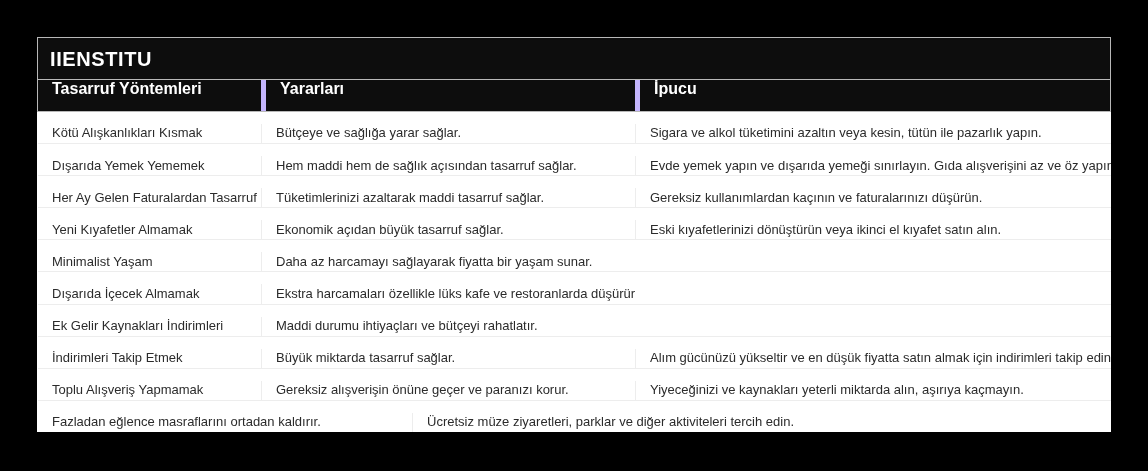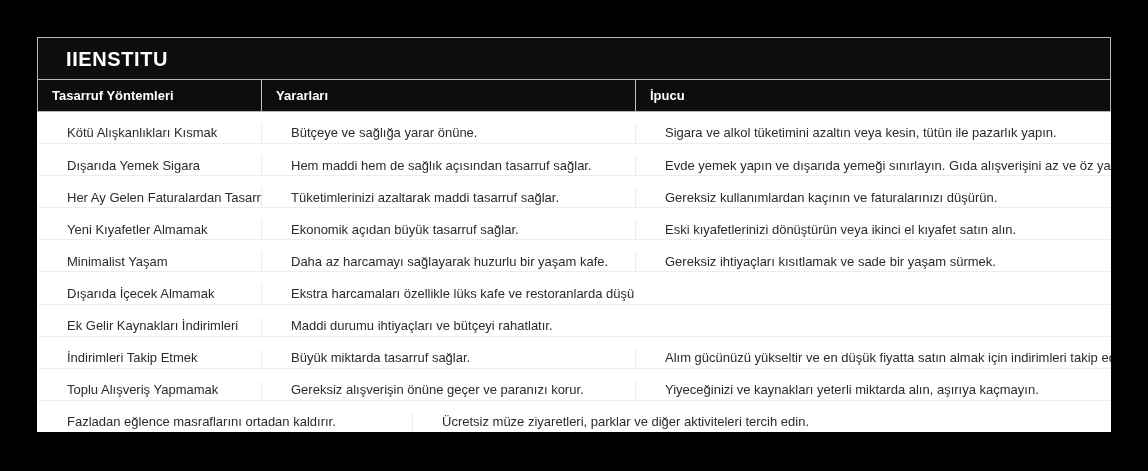--- a/index.html
+++ b/index.html
@@ -37,21 +37,21 @@
 
   
   .brand-row {
     background: #0d0d0d;
     border: 1px solid #b8b8b8;
     border-bottom: none;
     box-sizing: border-box;
     height: 42px;
     display: flex;
     align-items: center;
-    padding: 0 0 0 28px;
+    padding: 0 0 0 12px;
     flex: 0 0 auto;
   }
   .brand-logo {
     color: #ffffff;
     font-size: 20px;
     font-weight: bold;
     letter-spacing: 0.6px;
     line-height: 1;
     white-space: nowrap;
   }
@@ -60,31 +60,30 @@
   .head-row {
     background: #0d0d0d;
     border: 1px solid #b8b8b8;
     box-sizing: border-box;
     height: 33px;
     display: flex;
     flex: 0 0 auto;
   }
   .head-cell {
     color: #ffffff;
-    font-size: 13px;
+    font-size: 16px;
     font-weight: bold;
     display: flex;
-    align-items: center;
     padding-left: 14px;
     box-sizing: border-box;
     white-space: nowrap;
     overflow: hidden;
   }
   .head-cell + .head-cell {
-    border-left: 1px solid #c4b5fd;
+    border-left: 5px solid #c4b5fd;
   }
 
   
   .body-wrap {
     flex: 1 1 auto;
     background: #ffffff;
     display: flex;
     flex-direction: column;
     border-left: 1px solid #ffffff;
     box-sizing: border-box;
@@ -96,21 +95,21 @@
     border-bottom: 1px solid #ededed;
     box-sizing: border-box;
     background: #ffffff;
   }
   .data-row:last-child {
     border-bottom: none;
   }
   .data-cell {
     display: flex;
     align-items: center;
-    padding-left: 29px;
+    padding-left: 14px;
     padding-right: 8px;
     box-sizing: border-box;
     font-size: 13px;
     color: #2b2b2b;
     line-height: 1.25;
     overflow: hidden;
     white-space: nowrap;
     margin-top: 12px;
   }
   .data-cell + .data-cell {
@@ -142,46 +141,45 @@
       </div>
       <div class="head-cell col-3">
         <span>İpucu</span>
       </div>
     </div>
 
     <div class="body-wrap">
 
       <div class="data-row">
         <div class="data-cell col-1">Kötü Alışkanlıkları Kısmak</div>
-        <div class="data-cell col-2">Bütçeye ve sağlığa yarar önüne.</div>
+        <div class="data-cell col-2">Bütçeye ve sağlığa yarar sağlar.</div>
         <div class="data-cell col-3">Sigara ve alkol tüketimini azaltın veya kesin, tütün ile pazarlık yapın.</div>
       </div>
 
       <div class="data-row">
-        <div class="data-cell col-1">Dışarıda Yemek Sigara</div>
+        <div class="data-cell col-1">Dışarıda Yemek Yememek</div>
         <div class="data-cell col-2">Hem maddi hem de sağlık açısından tasarruf sağlar.</div>
         <div class="data-cell col-3">Evde yemek yapın ve dışarıda yemeği sınırlayın. Gıda alışverişini az ve öz yapın.</div>
       </div>
 
       <div class="data-row">
         <div class="data-cell col-1">Her Ay Gelen Faturalardan Tasarruf</div>
         <div class="data-cell col-2">Tüketimlerinizi azaltarak maddi tasarruf sağlar.</div>
         <div class="data-cell col-3">Gereksiz kullanımlardan kaçının ve faturalarınızı düşürün.</div>
       </div>
 
       <div class="data-row">
         <div class="data-cell col-1">Yeni Kıyafetler Almamak</div>
         <div class="data-cell col-2">Ekonomik açıdan büyük tasarruf sağlar.</div>
         <div class="data-cell col-3">Eski kıyafetlerinizi dönüştürün veya ikinci el kıyafet satın alın.</div>
       </div>
 
       <div class="data-row">
         <div class="data-cell col-1">Minimalist Yaşam</div>
-        <div class="data-cell col-2">Daha az harcamayı sağlayarak huzurlu bir yaşam kafe.</div>
-        <div class="data-cell col-3">Gereksiz ihtiyaçları kısıtlamak ve sade bir yaşam sürmek.</div>
+        <div class="data-cell col-2">Daha az harcamayı sağlayarak fiyatta bir yaşam sunar.</div>
       </div>
 
       <div class="data-row">
         <div class="data-cell col-1">Dışarıda İçecek Almamak</div>
         <div class="data-cell col-2">Ekstra harcamaları özellikle lüks kafe ve restoranlarda düşürür.</div>
       </div>
 
       <div class="data-row">
         <div class="data-cell col-1">Ek Gelir Kaynakları İndirimleri</div>
         <div class="data-cell col-2">Maddi durumu ihtiyaçları ve bütçeyi rahatlatır.</div>

